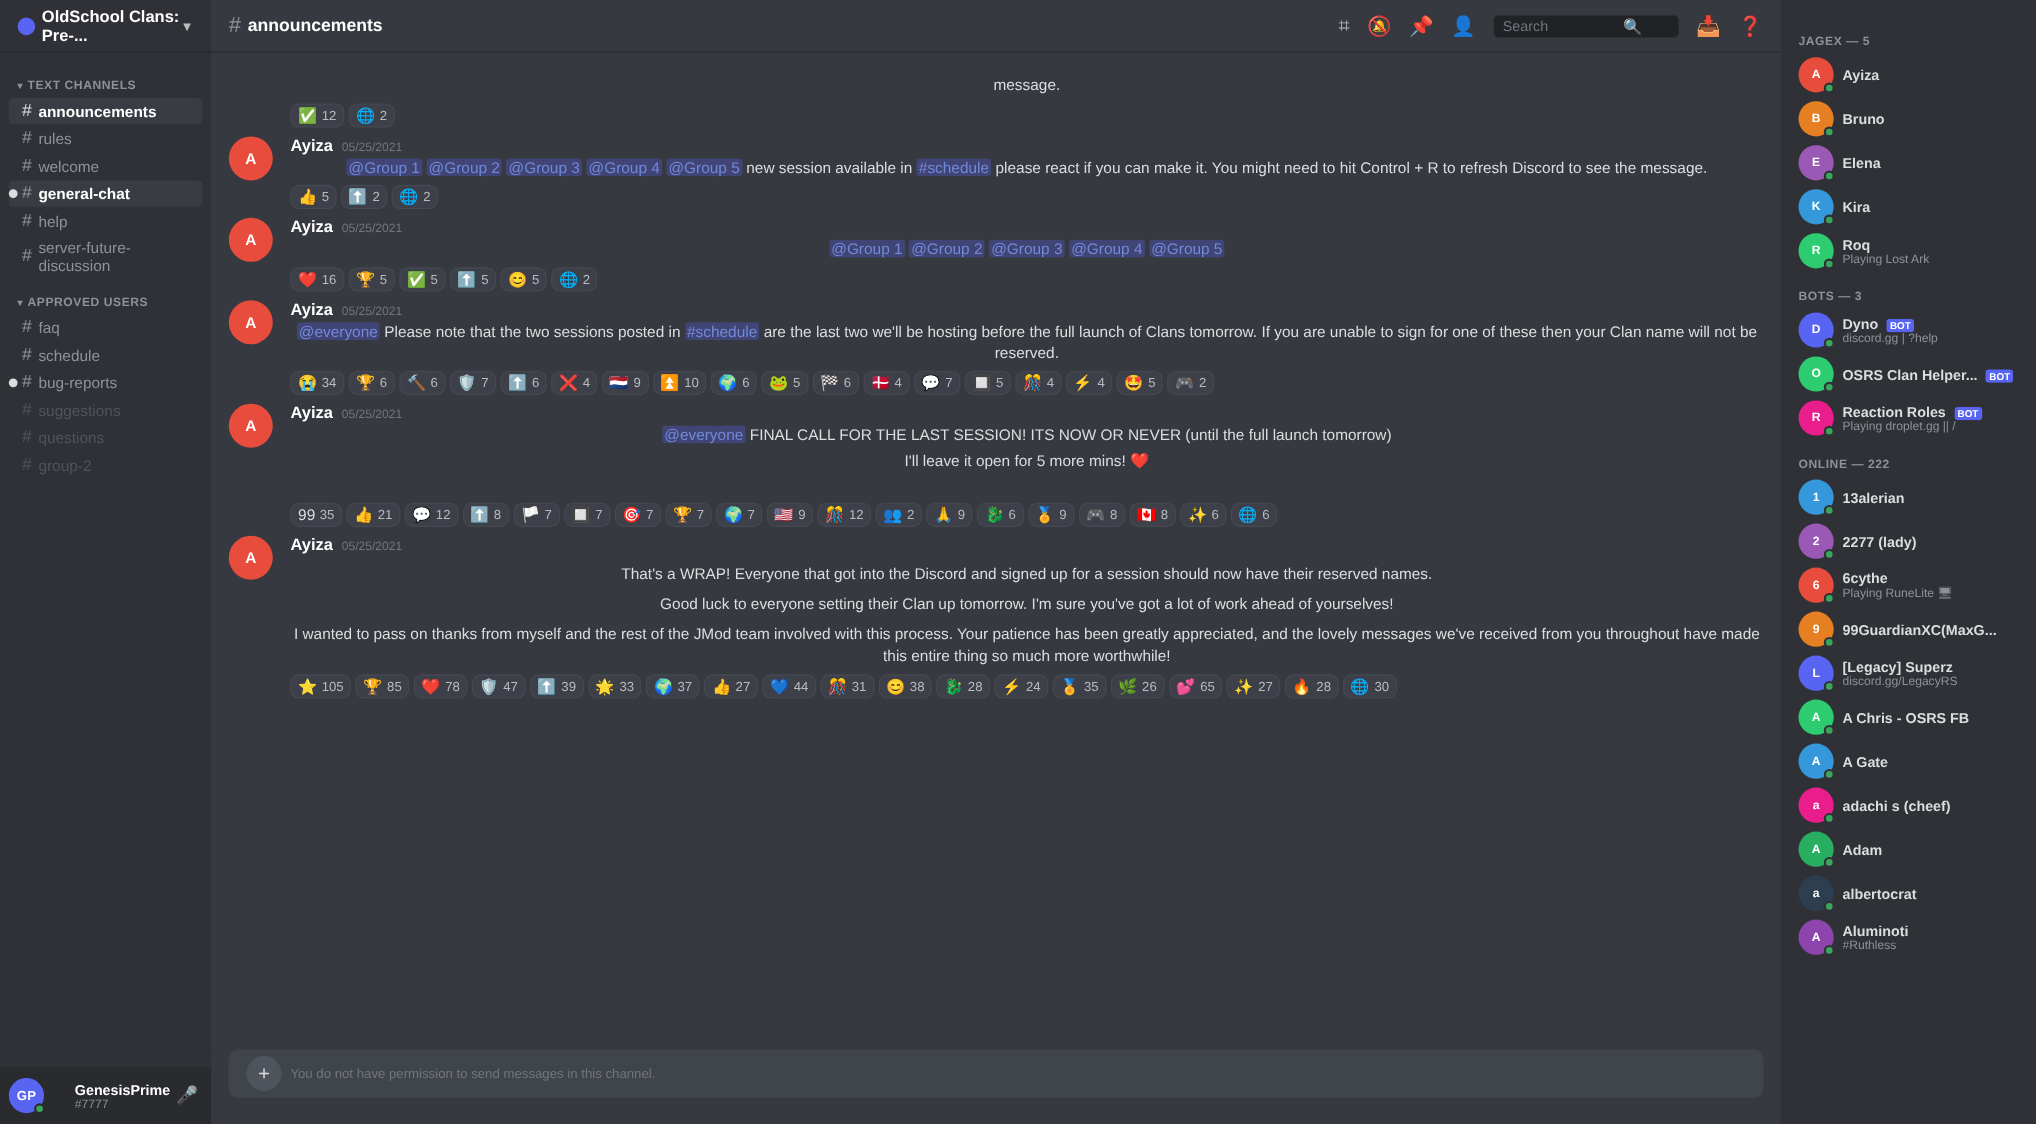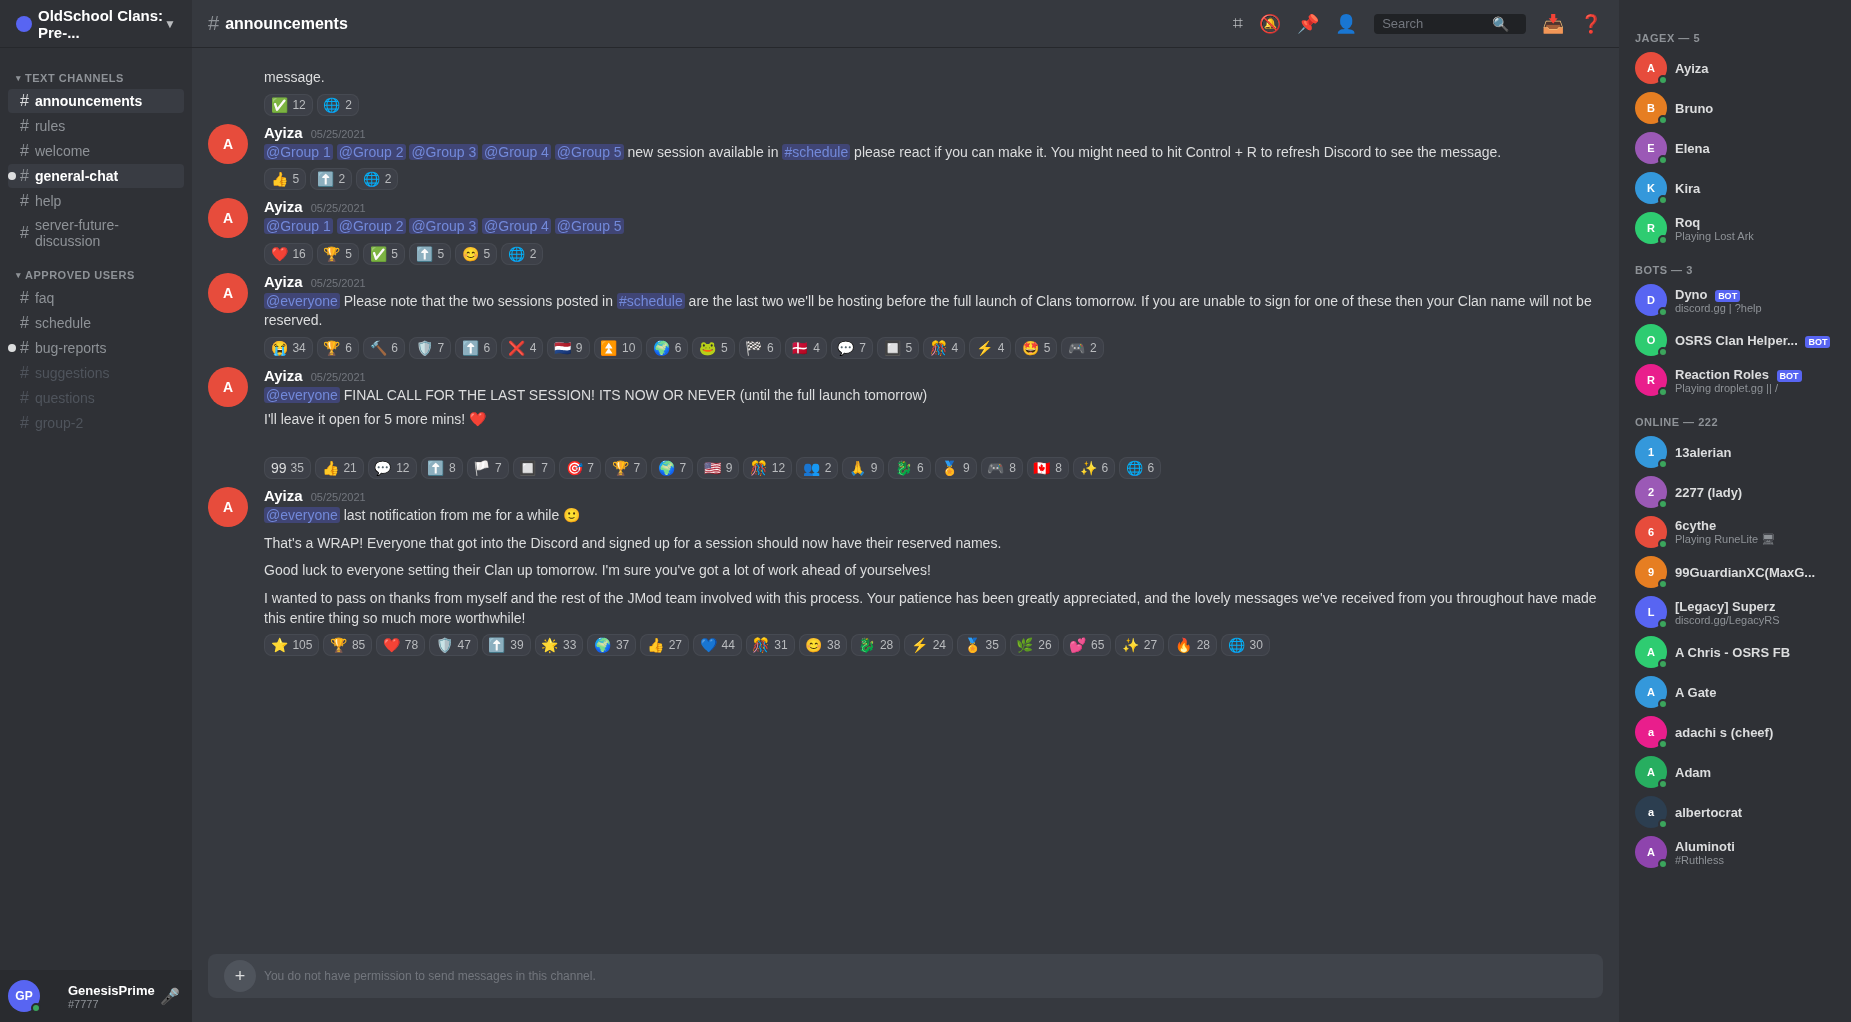--- a/index.html
+++ b/index.html
@@ -166,21 +166,21 @@
       align-items: center;
     }
 
     
     .top-search {
       display: flex;
       align-items: center;
       background: #202225;
       border-radius: 4px;
       padding: 2px 8px;
-      width: 152px;
+      width: 168px;
     }
     .top-search input {
       background: transparent;
       border: none;
       outline: none;
       color: #dcddde;
       font-size: 13px;
       width: 110px;
     }
     .top-search input::placeholder { color: #72767d; }
@@ -194,20 +194,21 @@
       background: #36393f;
     }
     .chat-area::-webkit-scrollbar { width: 8px; }
     .chat-area::-webkit-scrollbar-thumb { background: #202225; border-radius: 4px; }
 
     .message-group {
       display: flex;
       padding: 4px 16px;
       gap: 16px;
       position: relative;
+      text-align: center;
     }
 
     .avatar {
       width: 40px; height: 40px;
       border-radius: 50%;
       flex-shrink: 0;
       display: flex;
       align-items: center;
       justify-content: center;
       font-weight: 700;
@@ -749,23 +750,20 @@
       </div>
     </div>
 
     <div class="message-group">
       <div class="avatar" style="background:#e74c3c;">A</div>
       <div class="message-content">
         <div class="message-header">
           <span class="message-author">Ayiza</span>
           <span class="message-timestamp">05/25/2021</span>
         </div>
-        <div class="message-text">
-          <span class="mention">@everyone</span> last notification from me for a while 🙂
-        </div>
         <div class="message-text" style="margin-top:8px;">
           That's a WRAP! Everyone that got into the Discord and signed up for a session should now have their reserved names.
         </div>
         <div class="message-text" style="margin-top:8px;">
           Good luck to everyone setting their Clan up tomorrow. I'm sure you've got a lot of work ahead of yourselves!
         </div>
         <div class="message-text" style="margin-top:8px;">
           I wanted to pass on thanks from myself and the rest of the JMod team involved with this process. Your patience has been greatly appreciated, and the lovely messages we've received from you throughout have made this entire thing so much more worthwhile!
         </div>
         <div class="reactions" style="flex-wrap:wrap;">

